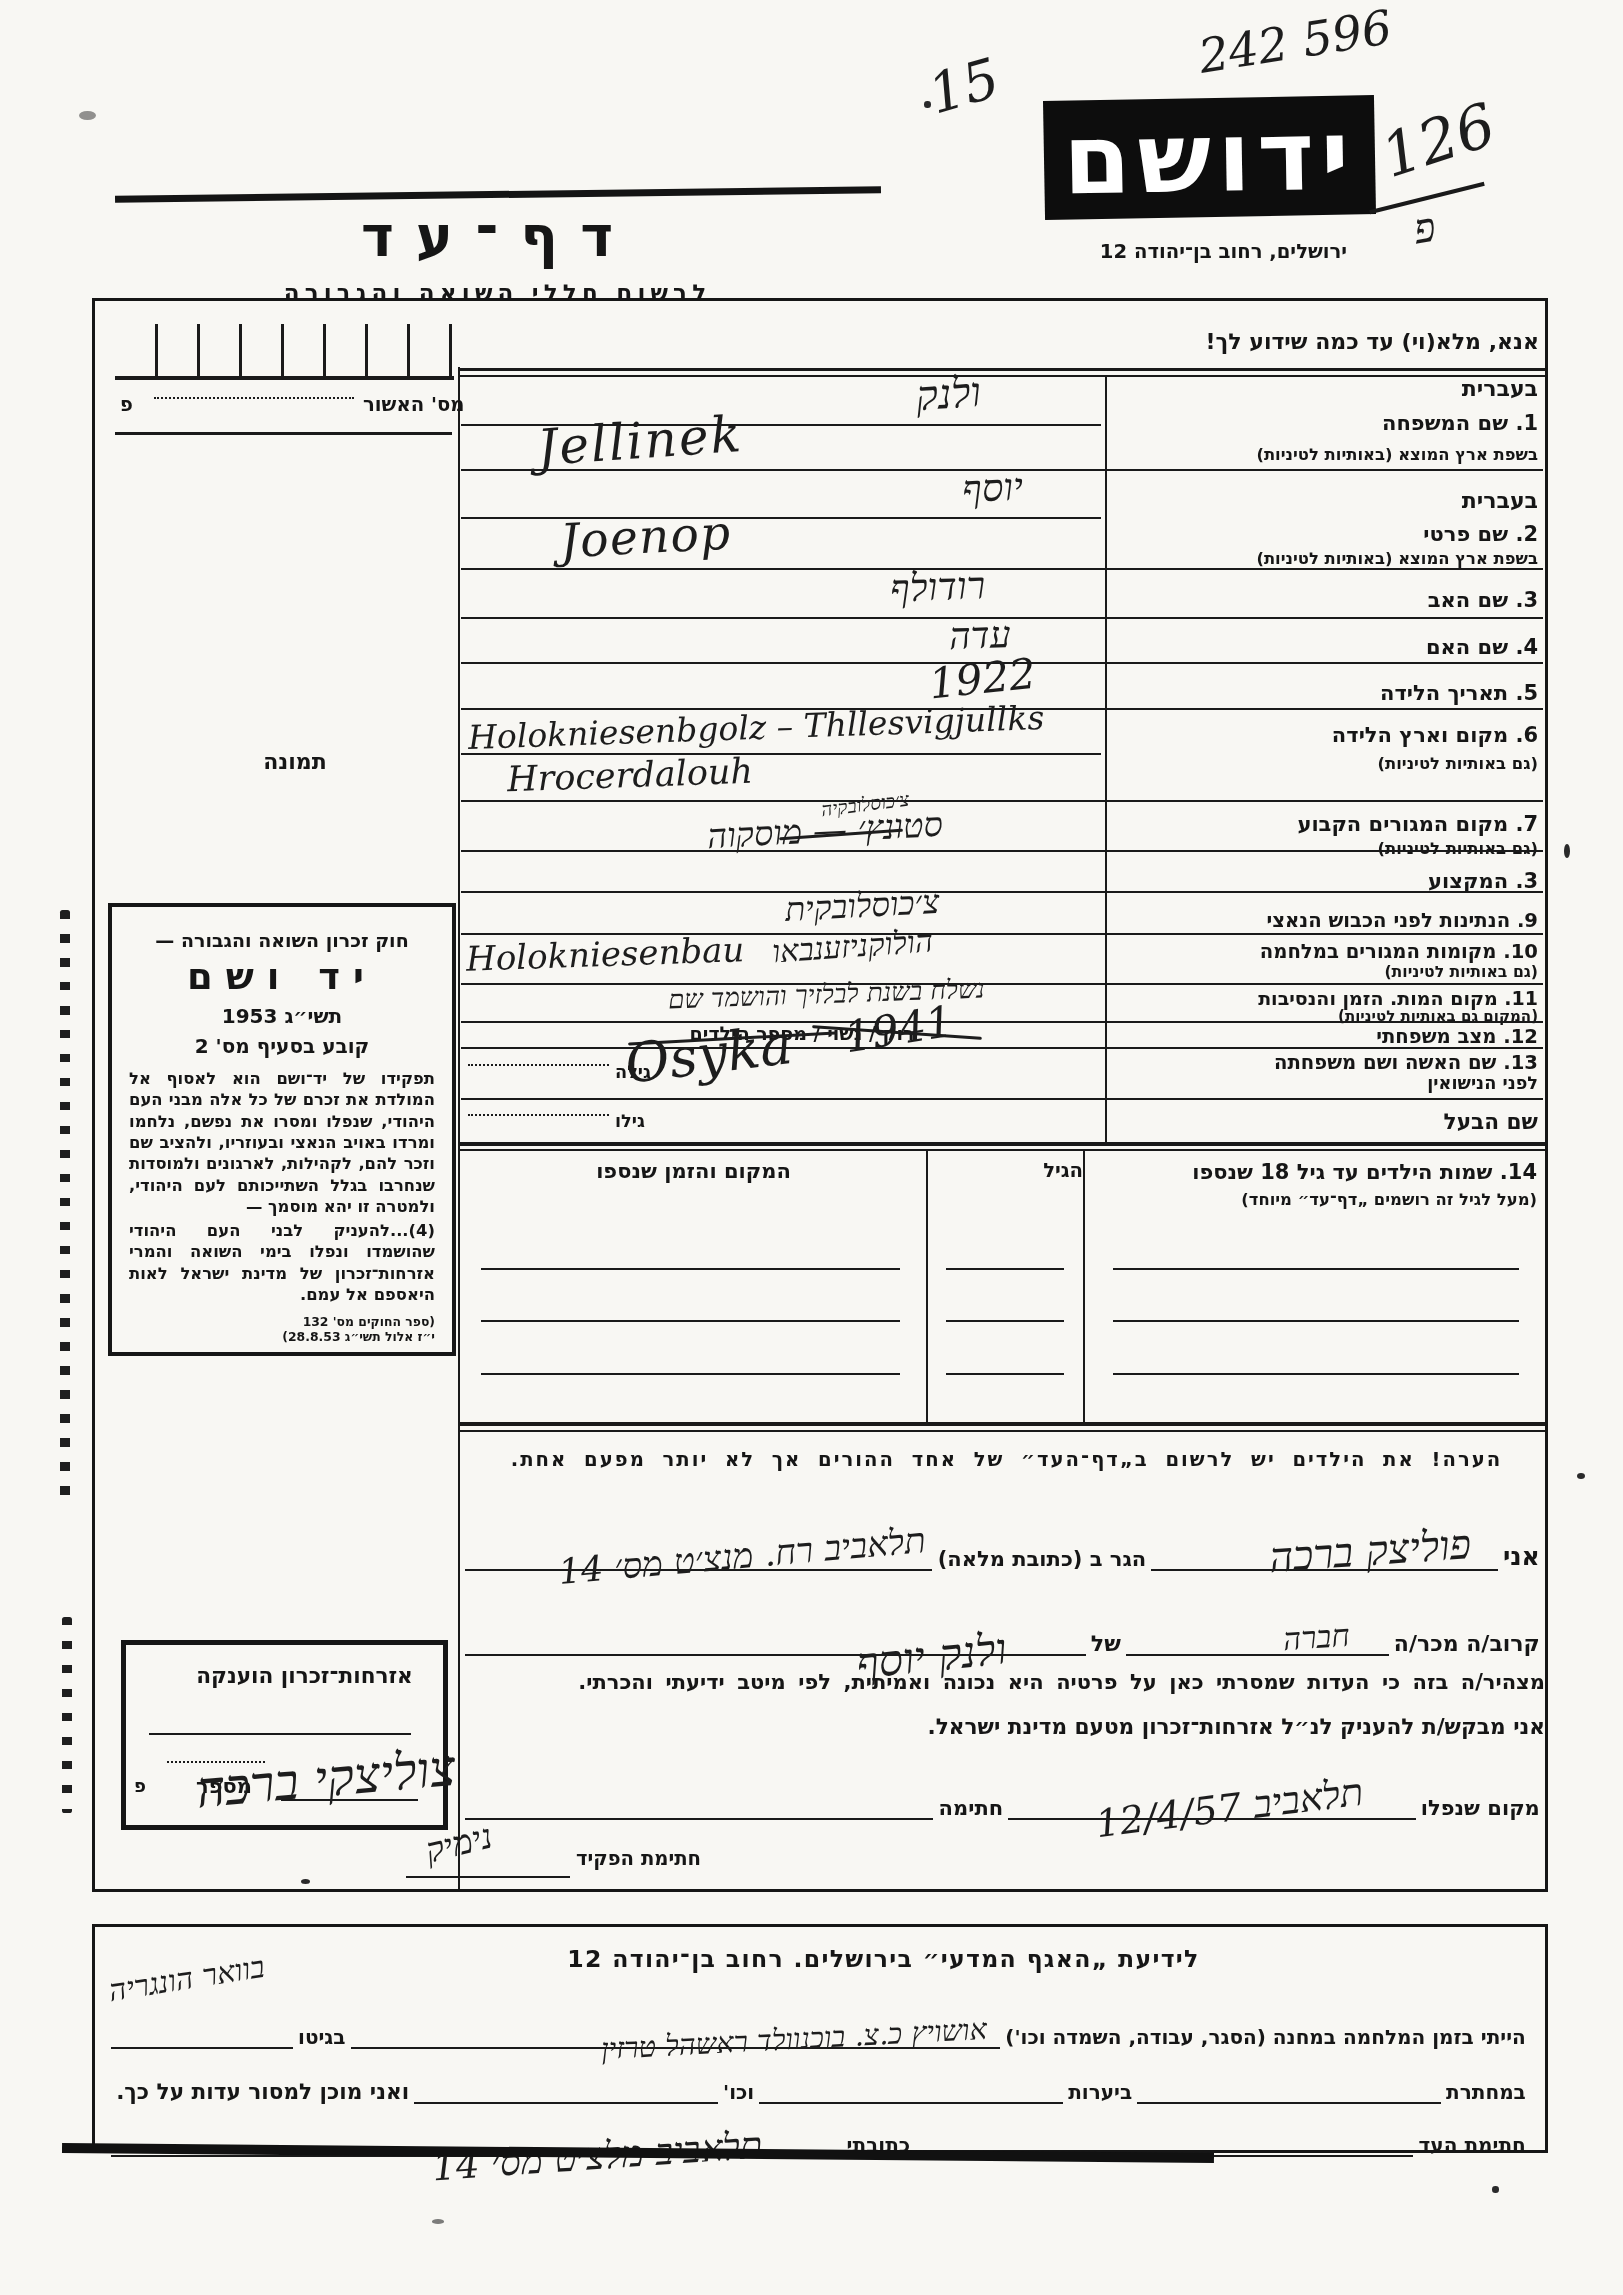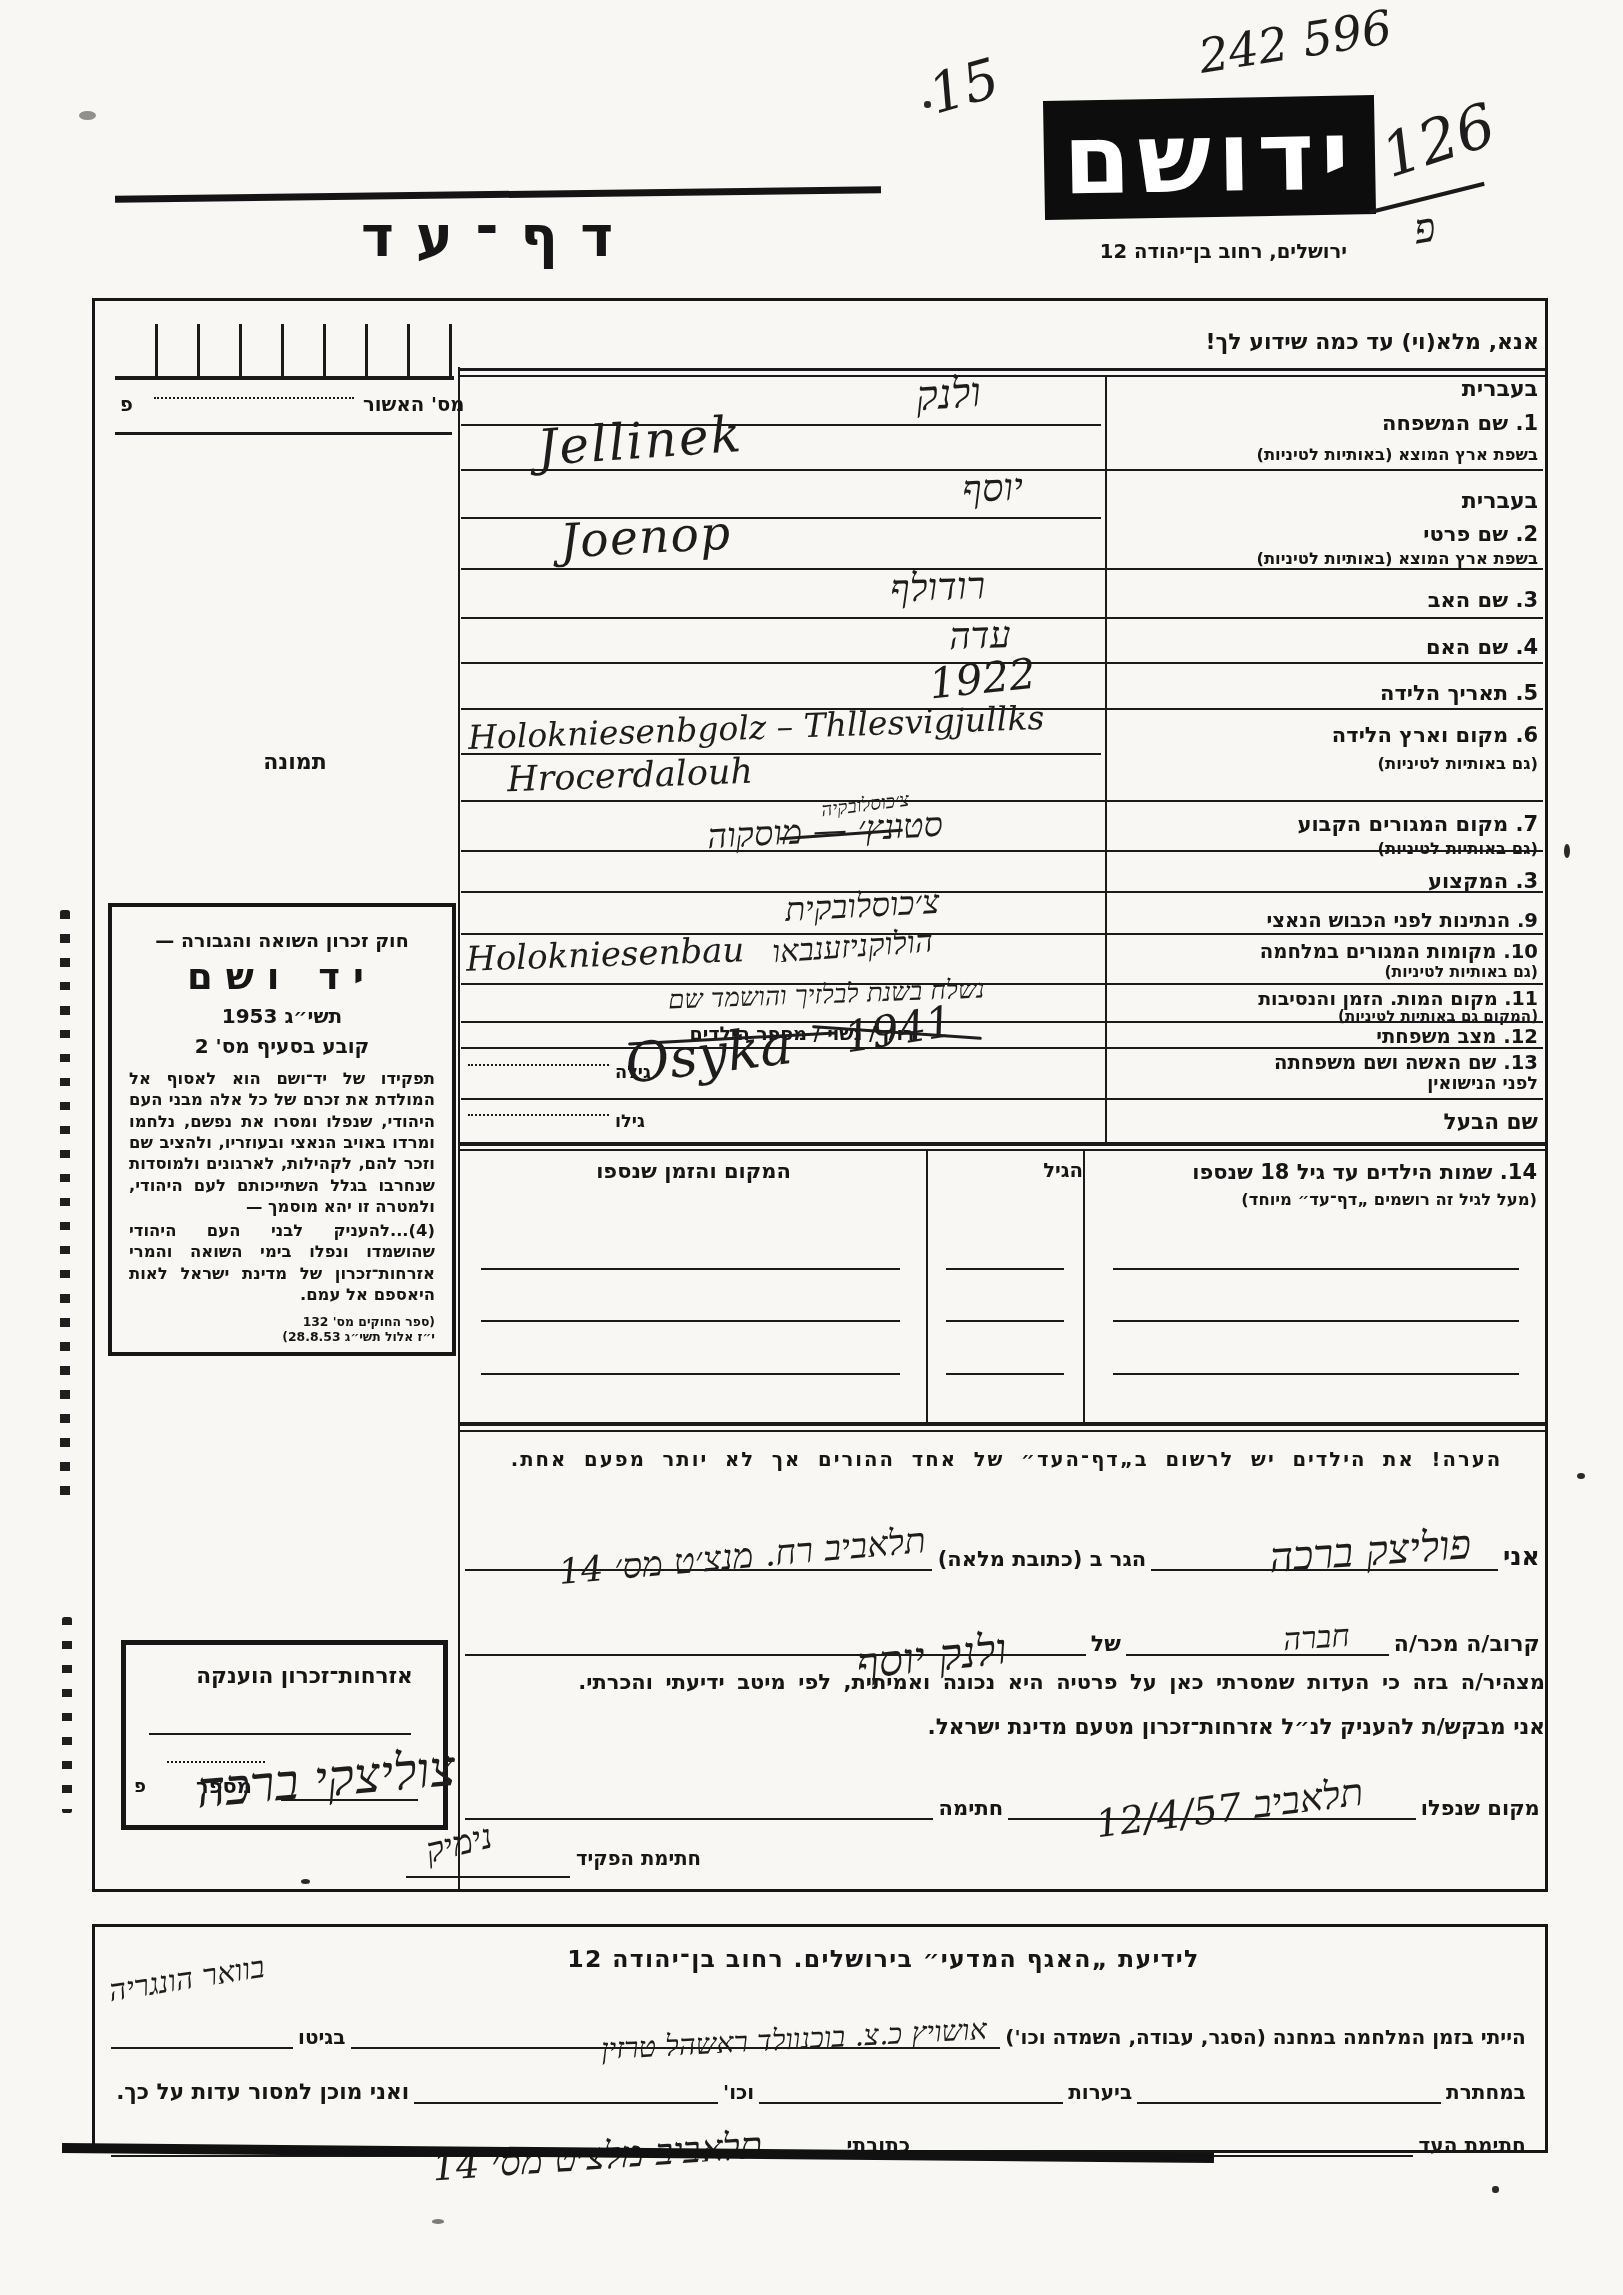--- a/index.html
+++ b/index.html
@@ -29,20 +29,21 @@
   .noisecol{position:absolute;width:9.8px;background:repeating-linear-gradient(180deg,#1f1f1f 0 8.5px,transparent 8.5px 24px);border-radius:2.6px;}
   .strike{position:absolute;background:#1d1d1d;height:2.6px;border-radius:2px;}
 </style>
 </head>
 <body>
 
 <div class="page">
 
   <div class="abs" style="left:115px;top:191px;width:766px;height:7.2px;background:#141414;transform:rotate(-0.7deg);"></div>
   <div class="abs b ctr" style="left:295px;top:204px;width:406px;font-size:56px;letter-spacing:22px;">דף־עד</div>
+  <div class="abs b ctr" style="left:190px;top:280px;width:615px;font-size:23px;letter-spacing:5.2px;">לרשום חללי השואה והגבורה</div>
 
   <div class="abs hw" style="left:1198px;top:18.3px;font-size:47px;transform:rotate(-9deg);">596 242</div>
   <div class="abs hw" style="left:929px;top:59px;font-size:55px;transform:rotate(-16deg);">15</div>
 
   <div class="abs logo" style="left:1044px;top:98px;width:331px;height:119px;font-size:97px;">ידושם</div>
 
   <div class="abs hw" style="left:1381px;top:110px;font-size:60px;transform:rotate(-18deg);">126</div>
   <div class="abs" style="left:1368px;top:196px;width:118px;height:3.9px;background:#1a1a1a;transform:rotate(-14deg);"></div>
   <div class="abs hw" style="left:1414px;top:208px;font-size:41px;transform:rotate(-10deg);">פ</div>
 

